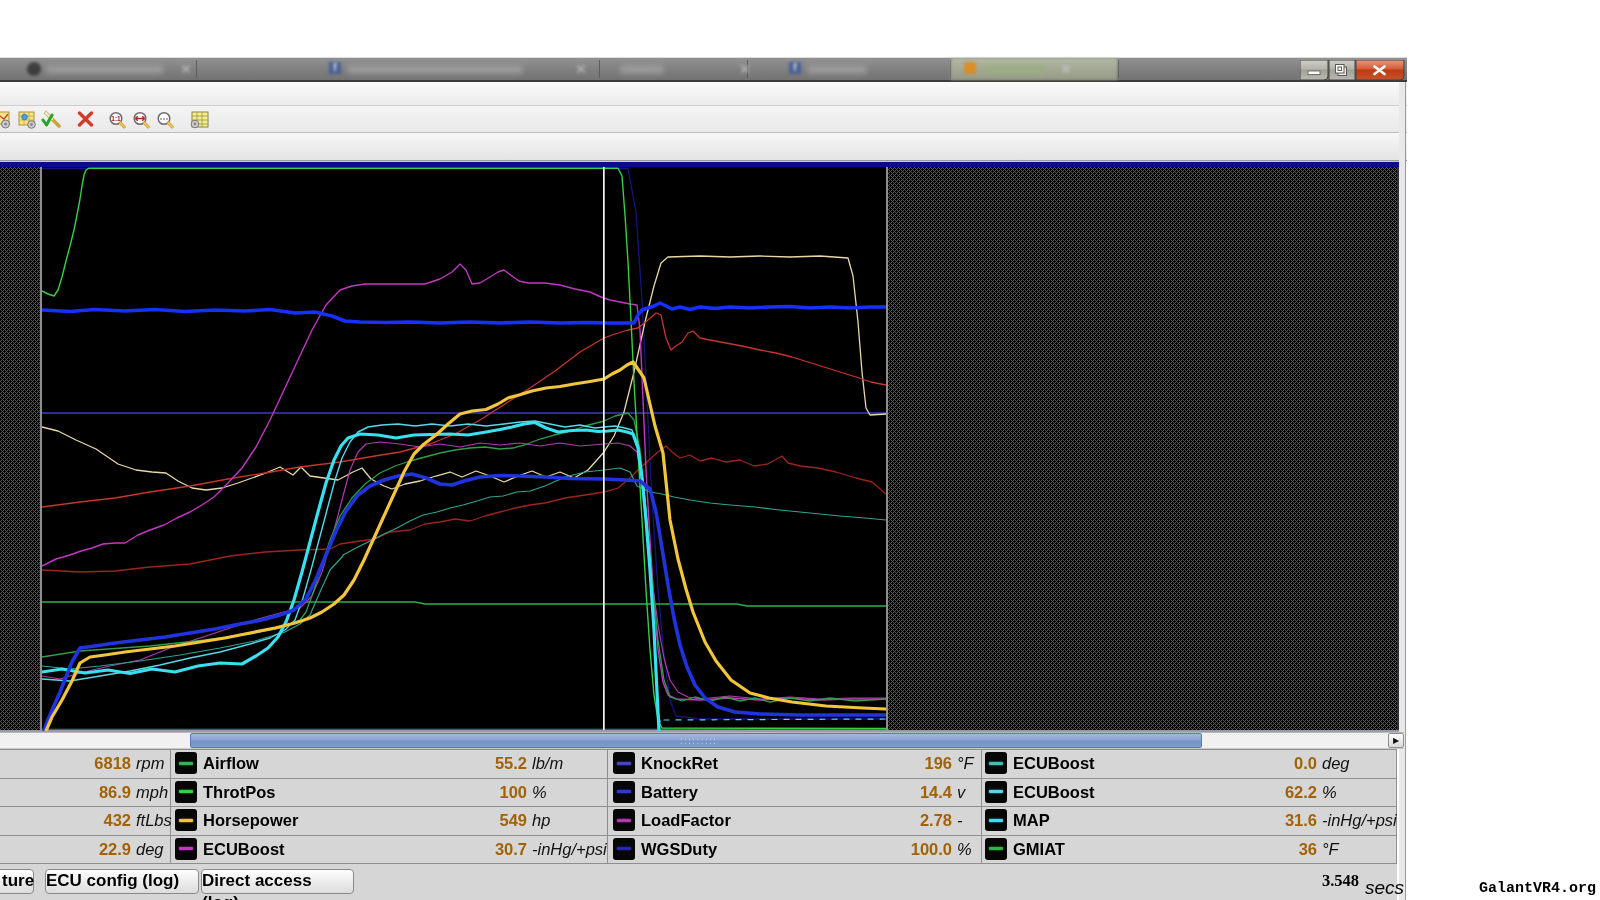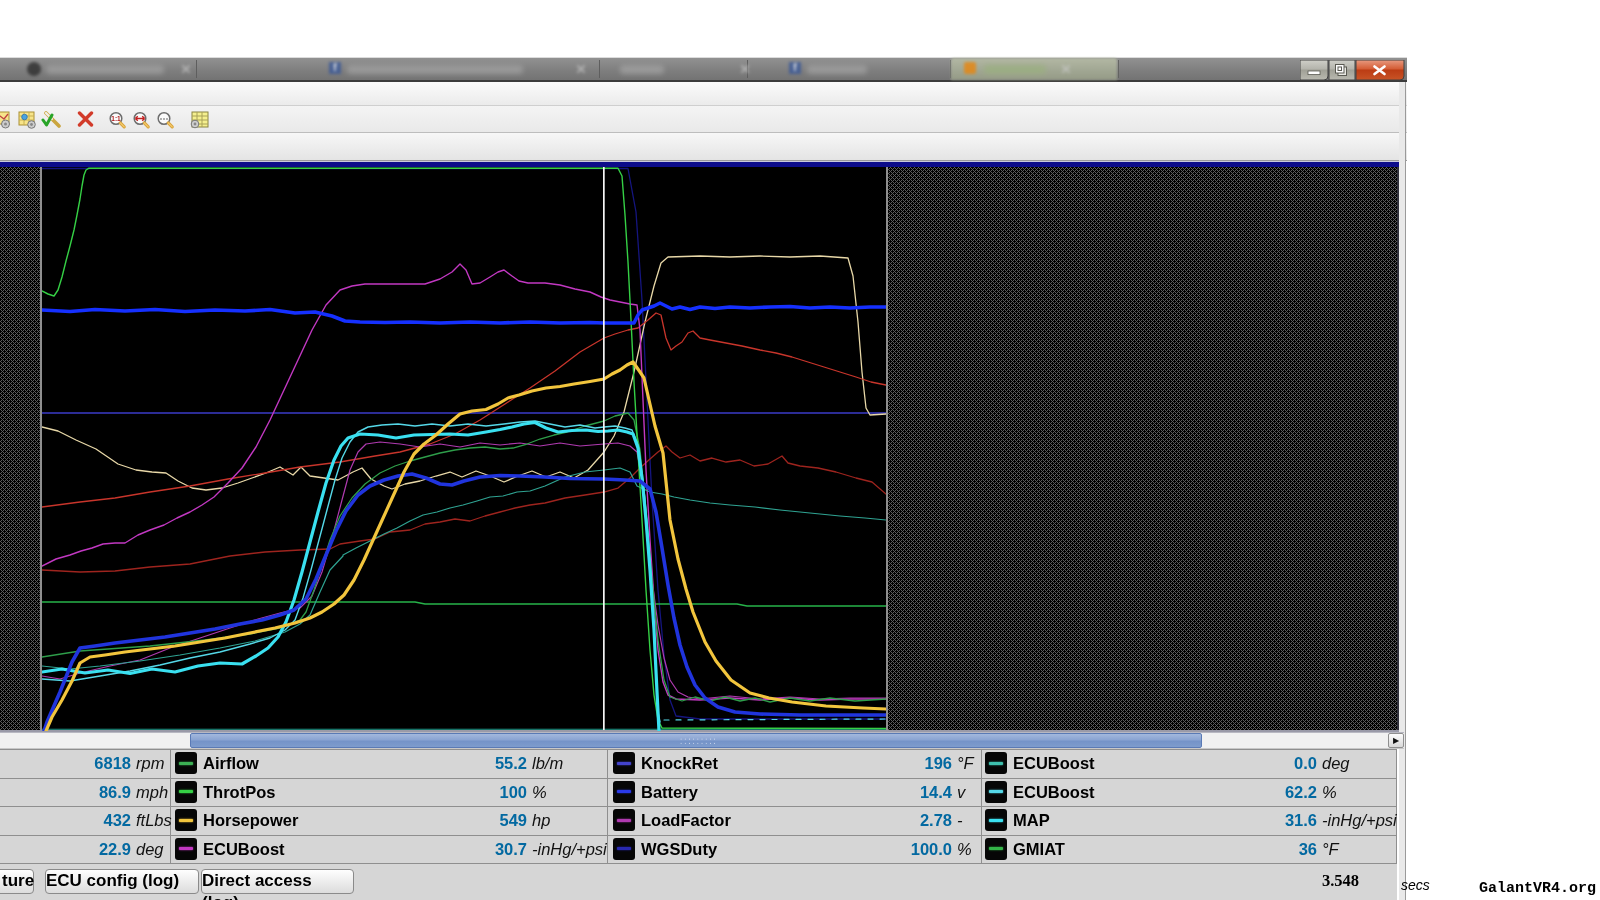--- a/index.html
+++ b/index.html
@@ -29,31 +29,31 @@
 #sbar { position:absolute; left:0; top:732px; width:1404px; height:17px; background:#f1f1f1; border-top:1px solid #b8b8c2; border-bottom:1px solid #c8c8c8; }
 #sthumb { position:absolute; left:190px; top:0px; width:1012px; height:15px; border:1px solid #5a7ab5; border-radius:2px;
   background:linear-gradient(#a3b8dd,#8aa4d2 45%,#7493c8 55%,#7e9ccd); }
 #sgrip { position:absolute; left:488px; top:3px; width:36px; height:9px;
   background:radial-gradient(circle 1.2px, #e6edf8 60%, transparent 65%) 0 0/4.2px 4.2px; }
 #sarrow { position:absolute; left:1388px; top:0; width:16px; height:15px; background:linear-gradient(#fdfdfd,#d8d8d8);
   border:1px solid #8f8f8f; border-radius:2px; font-size:8px; text-align:center; line-height:14px; color:#111; }
 #tablebg { position:absolute; left:0; top:749px; width:1397px; height:151px; background:#d6d6d6; }
 .hline { position:absolute; left:0; width:1397px; height:1px; background:#8f8f8f; }
 .vline { position:absolute; top:749px; width:1px; height:114.5px; background:#8f8f8f; }
-.val { position:absolute; font-size:16.5px; font-weight:bold; color:#0369a1; height:21px; line-height:21px; }
+.val { position:absolute; font-size:16.5px; font-weight:bold; color:#a16207; height:21px; line-height:21px; }
 .unit { position:absolute; font-size:16.5px; font-style:italic; color:#111; height:21px; line-height:21px; }
 .name { position:absolute; font-size:16.5px; font-weight:bold; color:#000; height:21px; line-height:21px; }
 .swpos { position:absolute; }
 .sw { display:block; width:22px; height:22px; background:#060606; border-radius:3px; position:relative; }
 .swl { position:absolute; left:4px; top:9.5px; width:14px; height:3px; border-radius:1px; }
 .btn { position:absolute; top:869px; height:25px; background:linear-gradient(#fefefe,#dcdcdc);
   border:1px solid #8a8a8a; border-radius:4px; font-size:17px; font-weight:bold; color:#000;
   text-align:left; line-height:22px; }
 #secs_v { position:absolute; right:241px; top:871px; font-size:16.5px; font-weight:bold;font-family:Liberation Serif, serif; }
-#secs_u { position:absolute; left:1365px; top:877px; font-size:14px; font-style:italic;margin-left:36px; }
+#secs_u { position:absolute; left:1365px; top:877px; font-size:19px; font-style:italic; }
 #wm { position:absolute; left:1479px; top:880px; font-family:"Liberation Mono", monospace;
   font-size:15px; font-weight:bold; color:#000; letter-spacing:0px; }
 </style></head>
 <body>
 <div id="page">
 <div id="winedge"></div>
 <div id="titlebar">
 <div class="tabsep" style="left:196px"></div>
 <div class="tabsep" style="left:599px"></div>
 <div class="tabsep" style="left:747px"></div>

